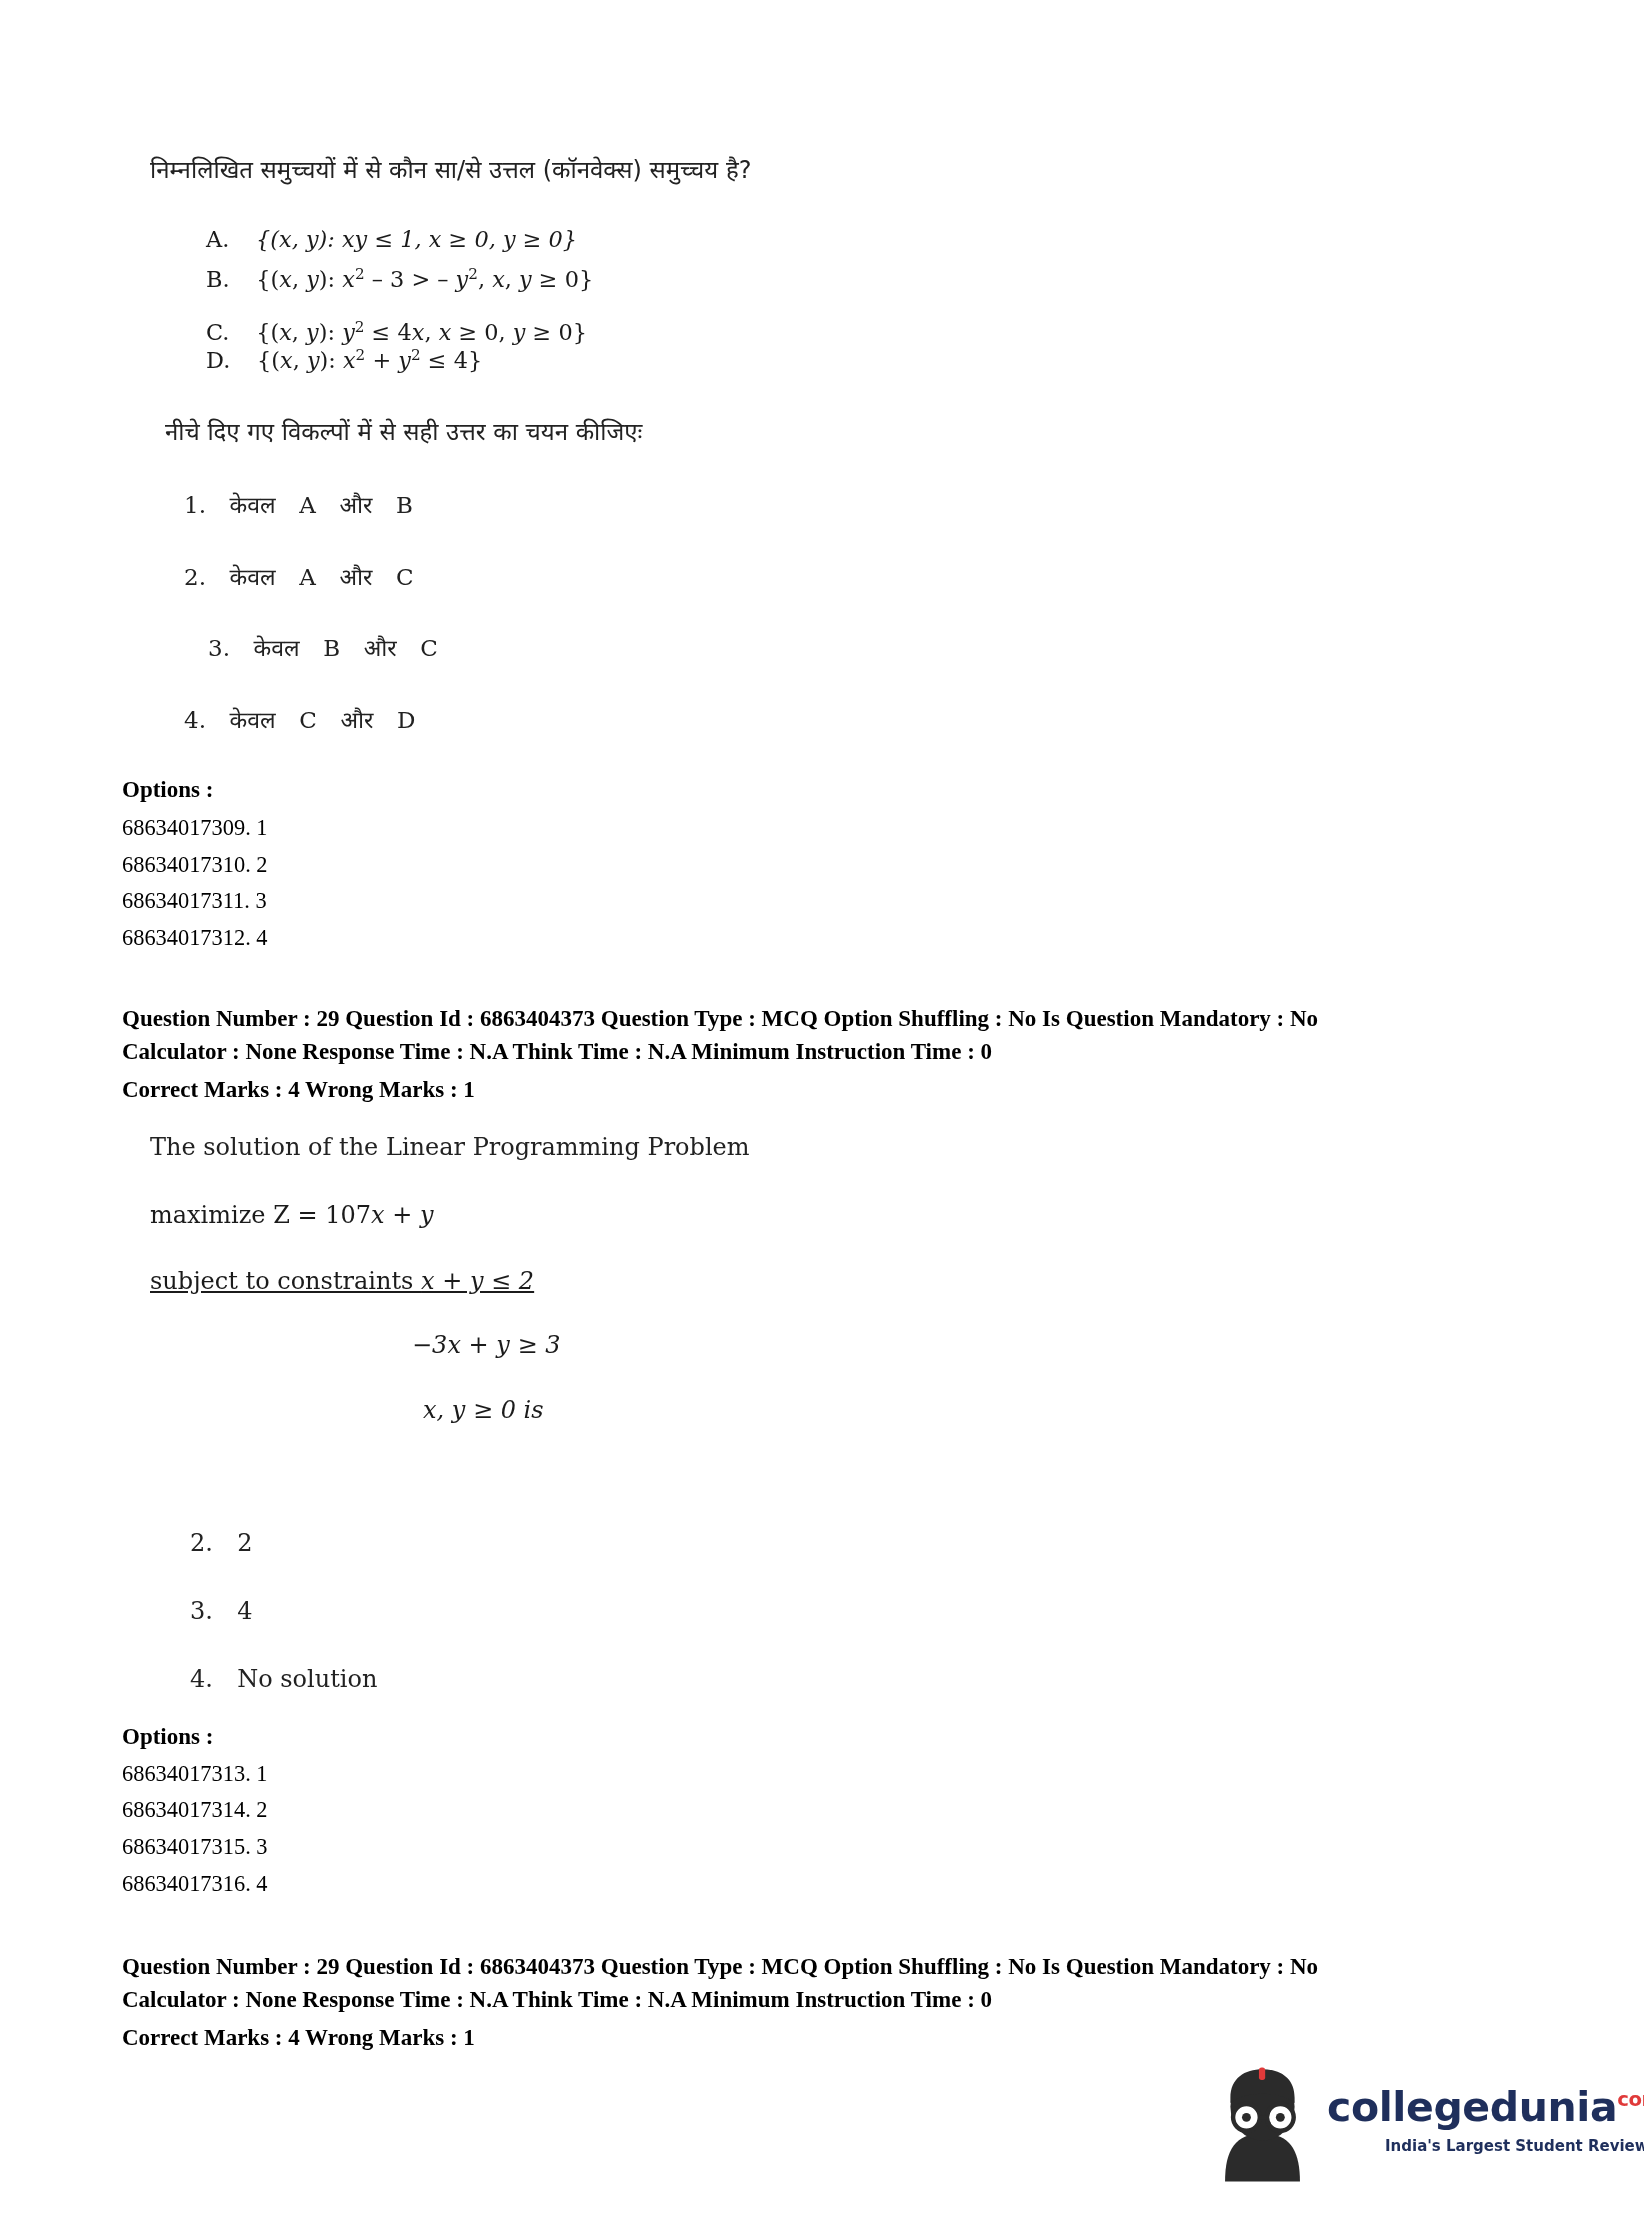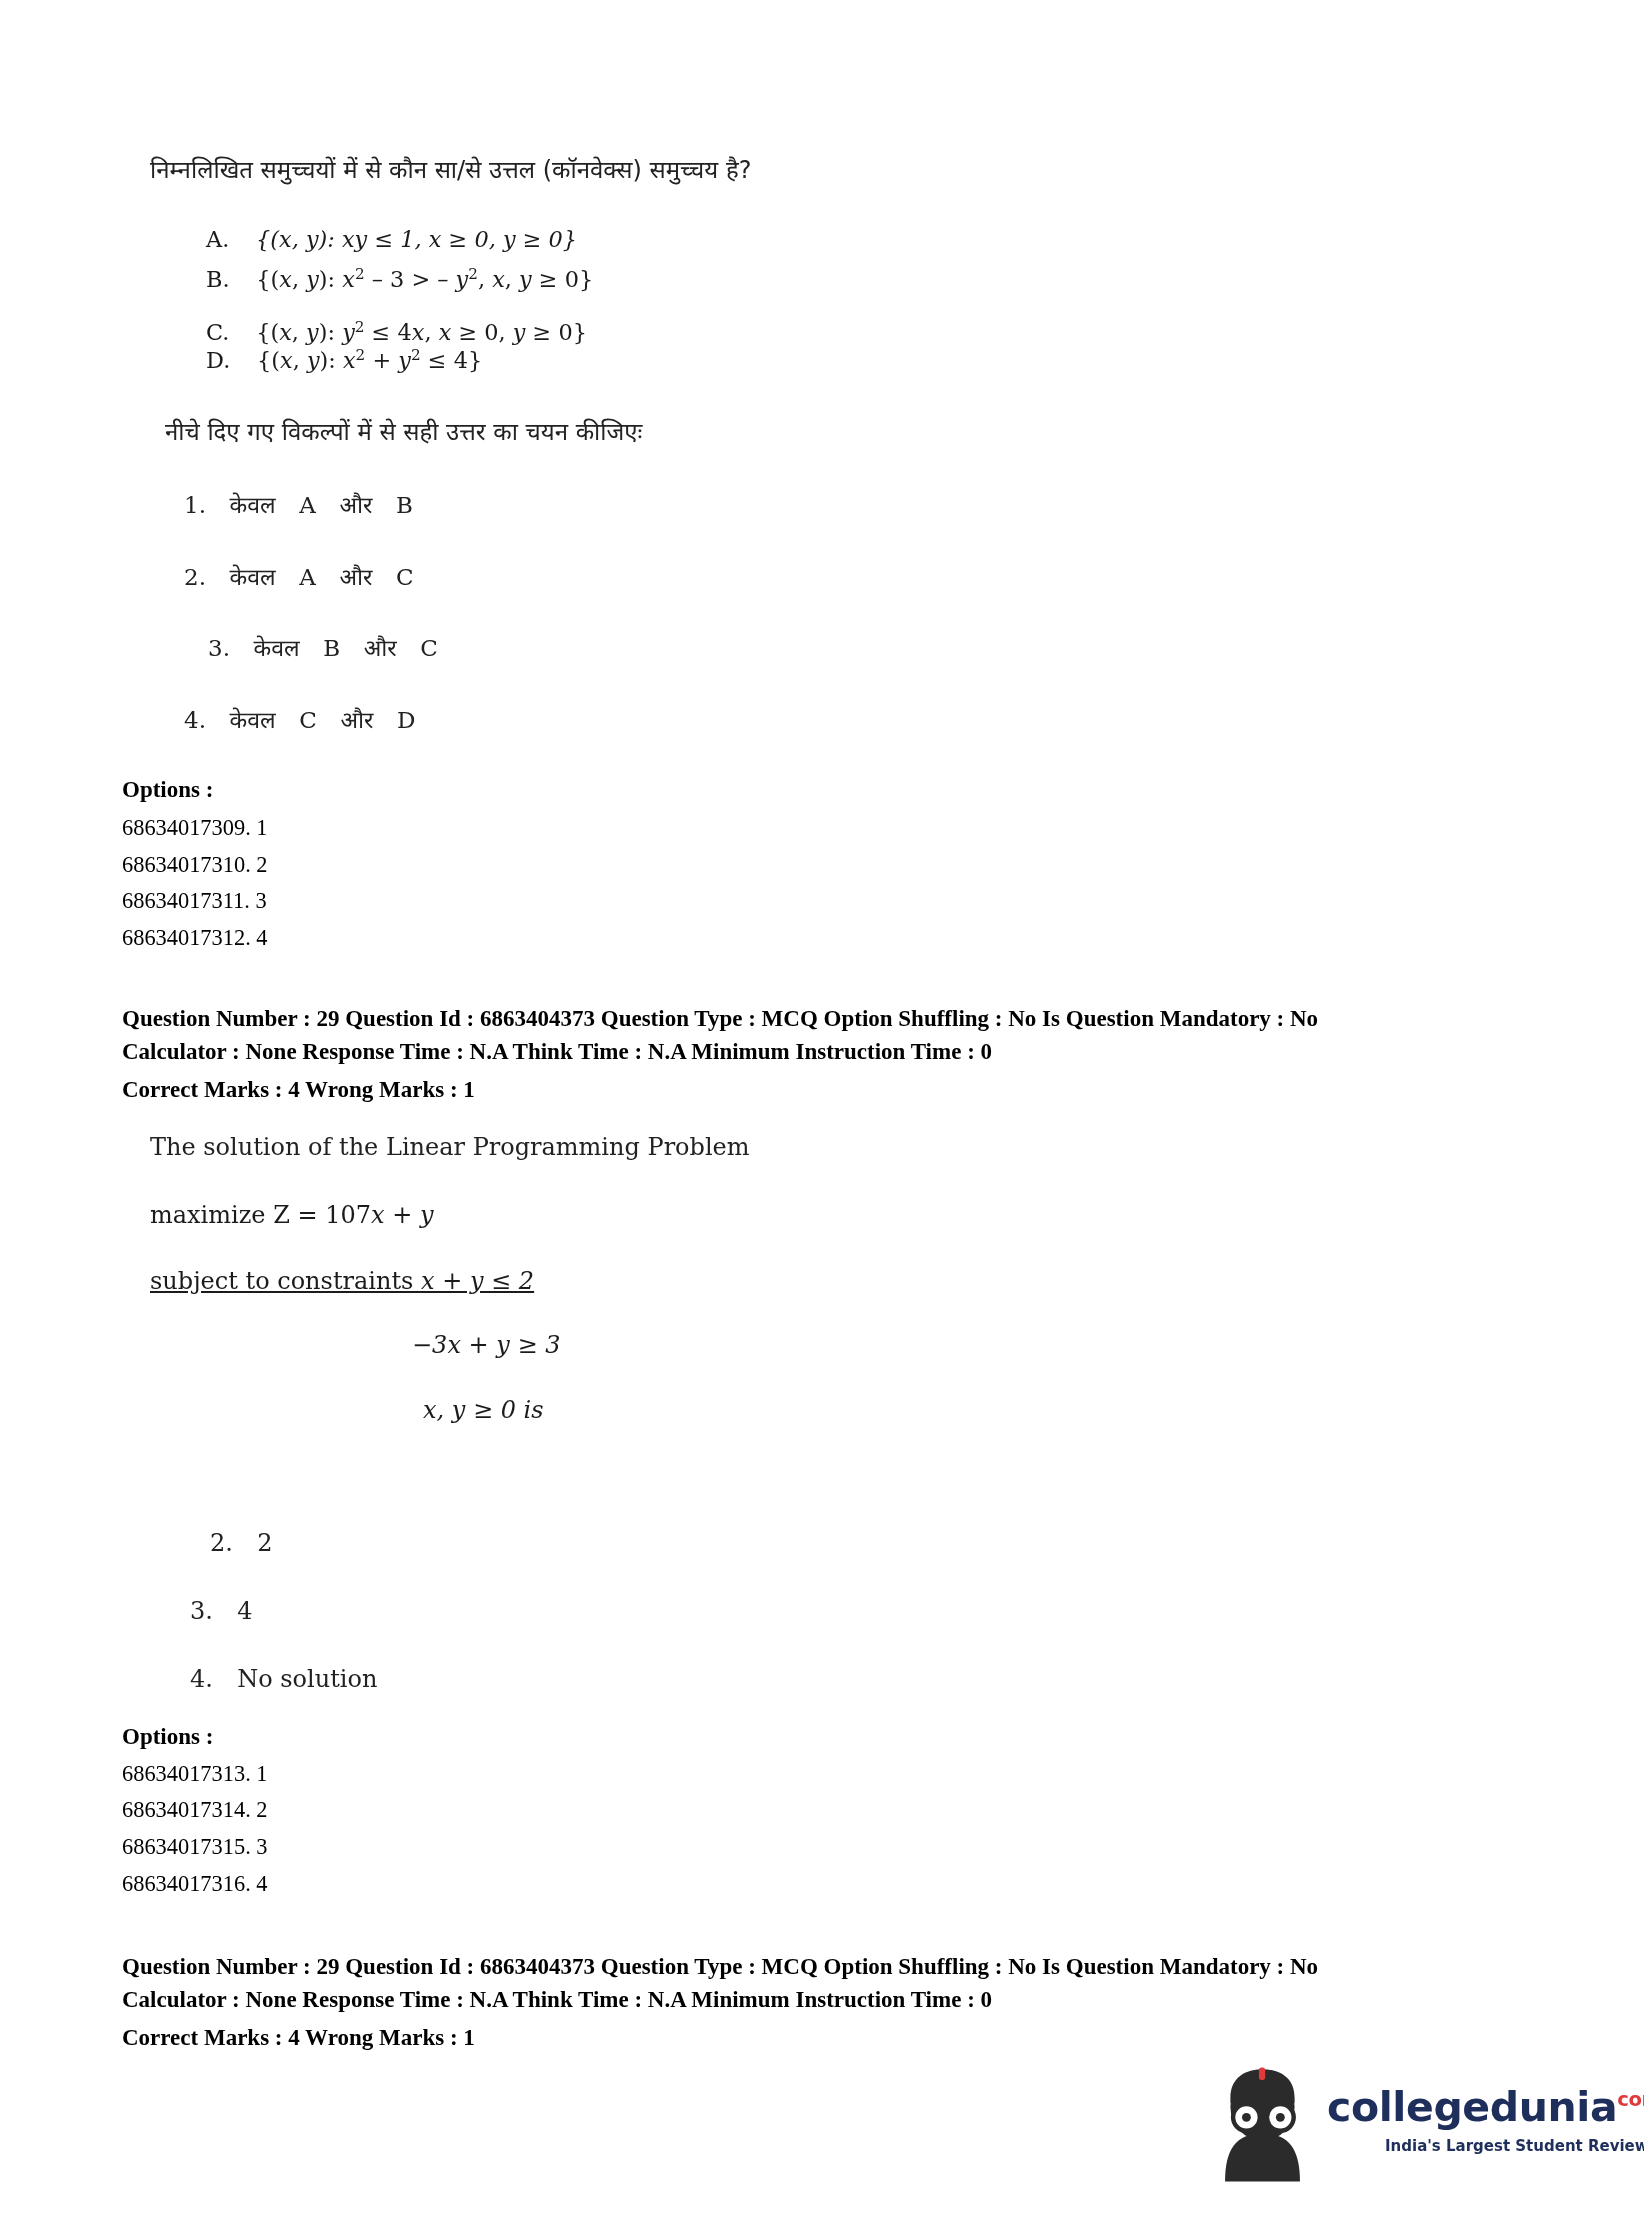--- a/index.html
+++ b/index.html
@@ -235,21 +235,21 @@
   </div>
 
   <div class="qimg mathline" style="top:1327px; left:412px; font-size:24px;">
     <i>−3x + y ≥ 3</i>
   </div>
 
   <div class="qimg mathline" style="top:1392px; left:423px; font-size:24px;">
     <i>x, y ≥ 0 is</i>
   </div>
 
-  <div class="qimg optrow" style="top:1529px; left:190px; font-size:24px;margin-left:20px;">
+  <div class="qimg optrow" style="top:1529px; left:190px; font-size:24px;">
     <span>2.</span>
     <span style="display:inline-block;width:9px;"></span>
     <span>2</span>
   </div>
   <div class="qimg optrow" style="top:1597px; left:190px; font-size:24px;">
     <span>3.</span>
     <span style="display:inline-block;width:9px;"></span>
     <span>4</span>
   </div>
   <div class="qimg optrow" style="top:1665px; left:190px; font-size:24px;">

